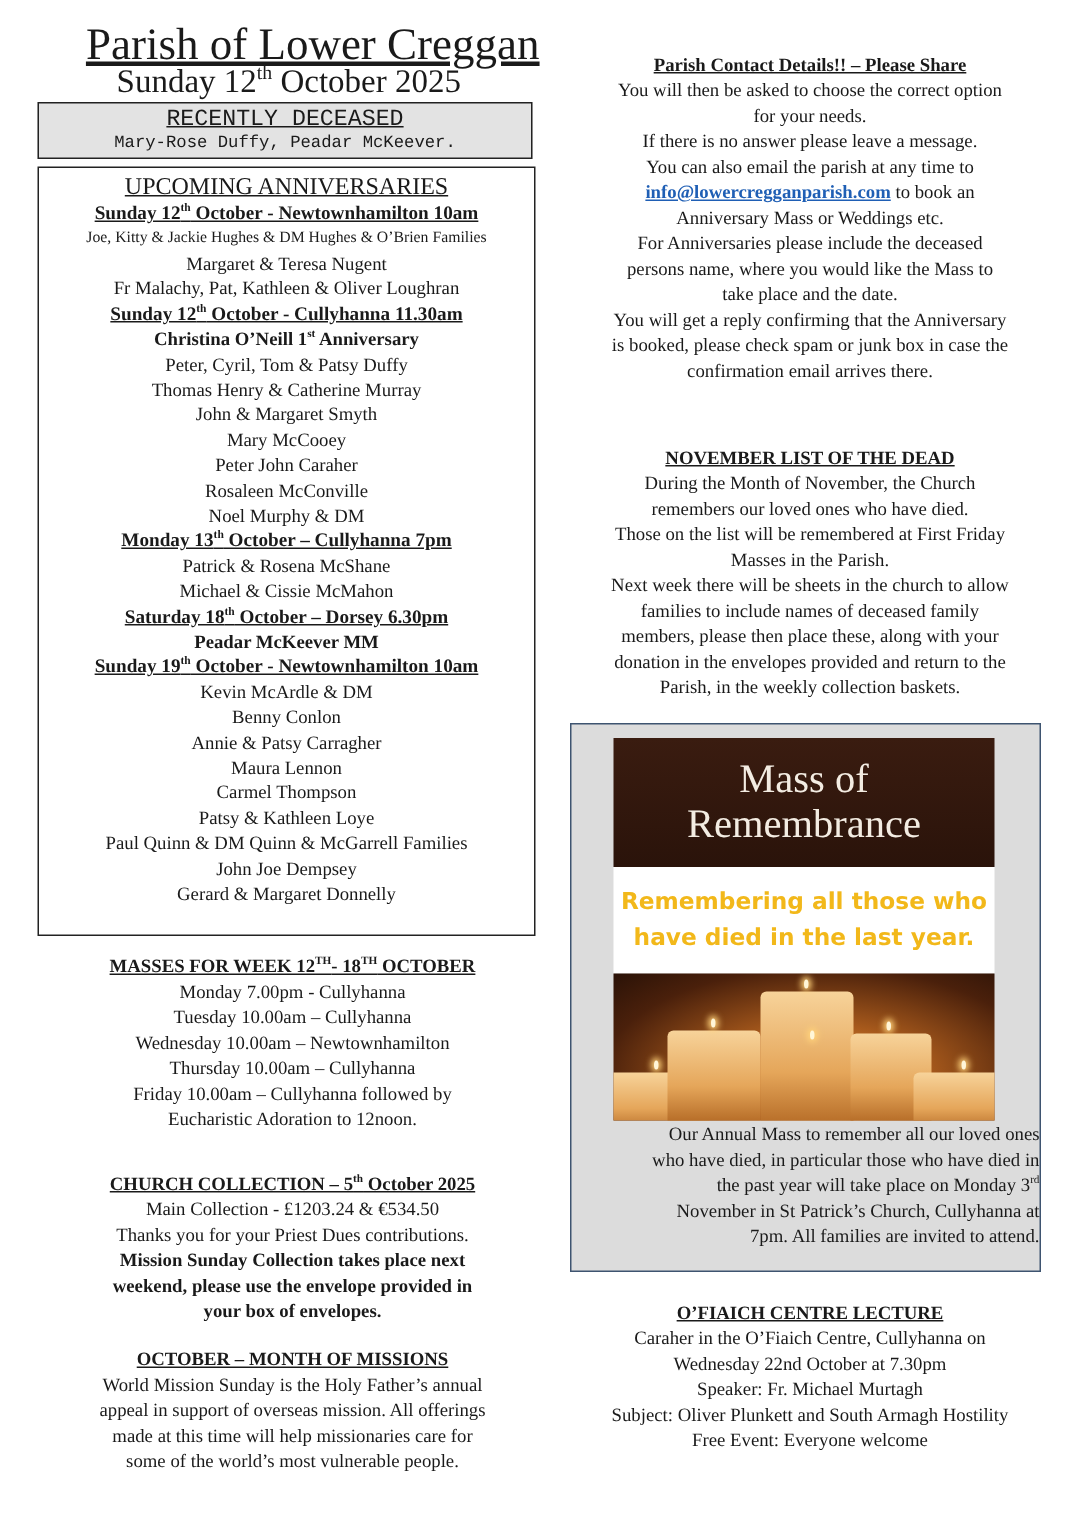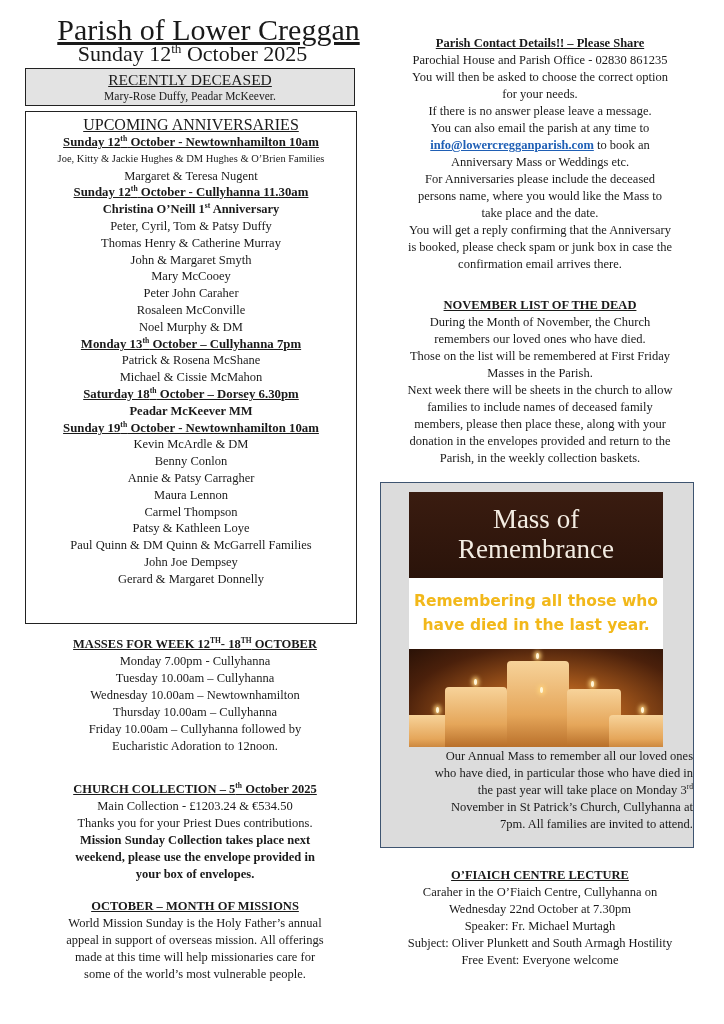--- a/index.html
+++ b/index.html
@@ -7,21 +7,21 @@
          font-family:"Liberation Serif", "DejaVu Serif", serif; color:#1a1a1a; }
   .abs { position:absolute; }
   .center { text-align:center; }
   .u { text-decoration:underline; }
   sup { font-size:0.6em; line-height:0; vertical-align:super; }
 
   
   #title1 { left:36px; top:18px; width:345px; font-size:30px; line-height:24px;text-decoration:underline; }
   #title2 { left:20px; top:42px; width:345px; font-size:22px; line-height:24px; }
   #deceased-box { left:25px; top:68px; width:330px; height:38px; background:#e3e3e3;
-                  border:1.5px solid #222; box-sizing:border-box; }
+                  border:1.5px solid #222; box-sizing:border-box;font-family:Liberation Mono, monospace; }
   #deceased-head { width:100%; top:2px; font-size:15.5px; line-height:17px; }
   #deceased-names { width:100%; top:20px; font-size:11.5px; line-height:14px; }
 
   #anniv-box { left:25px; top:111px; width:332px; height:513px; border:1.5px solid #222;
                box-sizing:border-box; }
   #anniv-head { left:0; width:100%; top:4px; font-size:16px; line-height:18px; }
   .anniv-list { position:absolute; left:0; width:100%; top:22px; }
   .line { font-size:12.5px; line-height:16.8px; white-space:nowrap; }
   .line.small { font-size:10.5px; }
   .line.head { font-weight:bold; text-decoration:underline; font-size:12.8px; }
@@ -75,20 +75,21 @@
   <div id="deceased-head" class="abs center u">RECENTLY DECEASED</div>
   <div id="deceased-names" class="abs center">Mary-Rose Duffy, Peadar McKeever.</div>
 </div>
 
 <div id="anniv-box" class="abs">
   <div id="anniv-head" class="abs center u">UPCOMING ANNIVERSARIES</div>
   <div class="anniv-list center" id="anniv-list">
       <div class="line head"><span>Sunday 12</span><sup>th</sup><span> October - Newtownhamilton 10am</span></div>
       <div class="line small">Joe, Kitty &amp; Jackie Hughes &amp; DM Hughes &amp; O’Brien Families</div>
       <div class="line">Margaret &amp; Teresa Nugent</div>
+      <div class="line">Fr Malachy, Pat, Kathleen &amp; Oliver Loughran</div>
       <div class="line head"><span>Sunday 12</span><sup>th</sup><span> October - Cullyhanna 11.30am</span></div>
       <div class="line bold"><span>Christina O’Neill 1</span><sup>st</sup><span> Anniversary</span></div>
       <div class="line">Peter, Cyril, Tom &amp; Patsy Duffy</div>
       <div class="line">Thomas Henry &amp; Catherine Murray</div>
       <div class="line">John &amp; Margaret Smyth</div>
       <div class="line">Mary McCooey</div>
       <div class="line">Peter John Caraher</div>
       <div class="line">Rosaleen McConville</div>
       <div class="line">Noel Murphy &amp; DM</div>
       <div class="line head"><span>Monday 13</span><sup>th</sup><span> October – Cullyhanna 7pm</span></div>
@@ -131,21 +132,20 @@
 <div id="missions" class="section">
   <div class="sh">OCTOBER – MONTH OF MISSIONS</div>
   <div class="p">World Mission Sunday is the Holy Father’s annual</div>
   <div class="p">appeal in support of overseas mission. All offerings</div>
   <div class="p">made at this time will help missionaries care for</div>
   <div class="p">some of the world’s most vulnerable people.</div>
 </div>
 
 <div id="contact" class="section">
   <div class="sh">Parish Contact Details!! – Please Share</div>
-  <div class="p">Parochial House and Parish Office - 02830 861235</div>
   <div class="p">You will then be asked to choose the correct option</div>
   <div class="p">for your needs.</div>
   <div class="p">If there is no answer please leave a message.</div>
   <div class="p">You can also email the parish at any time to</div>
   <div class="p"><a>info@lowercregganparish.com</a><span> to book an</span></div>
   <div class="p">Anniversary Mass or Weddings etc.</div>
   <div class="p">For Anniversaries please include the deceased</div>
   <div class="p">persons name, where you would like the Mass to</div>
   <div class="p">take place and the date.</div>
   <div class="p">You will get a reply confirming that the Anniversary</div>

